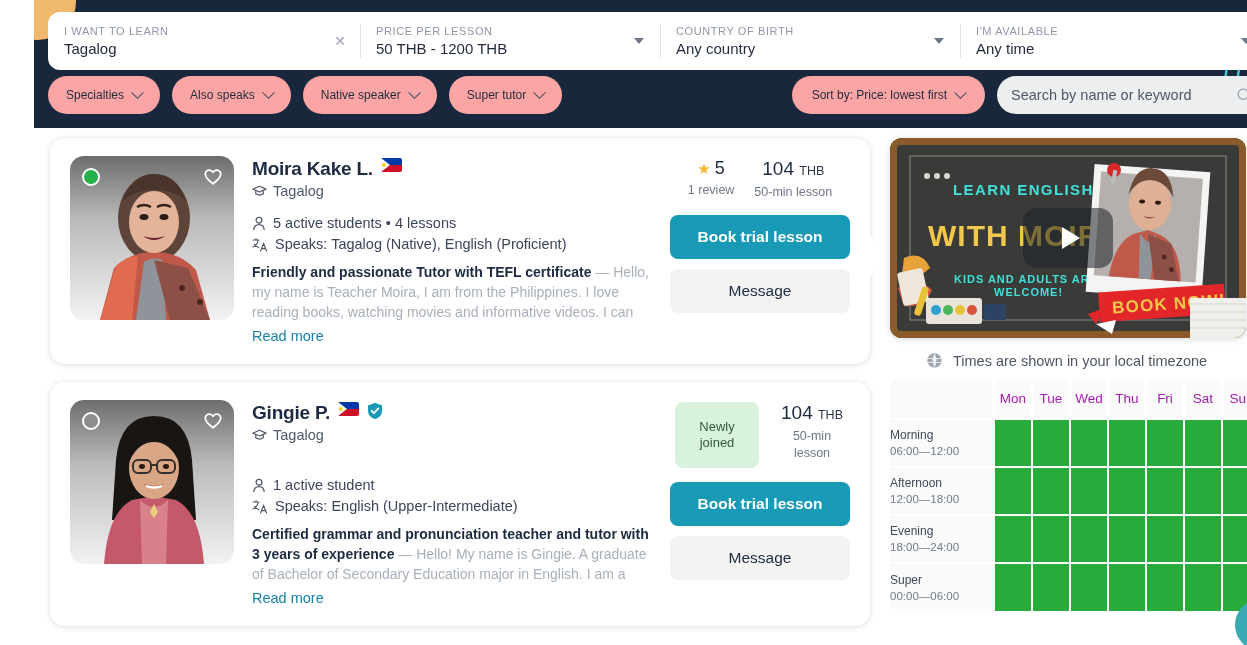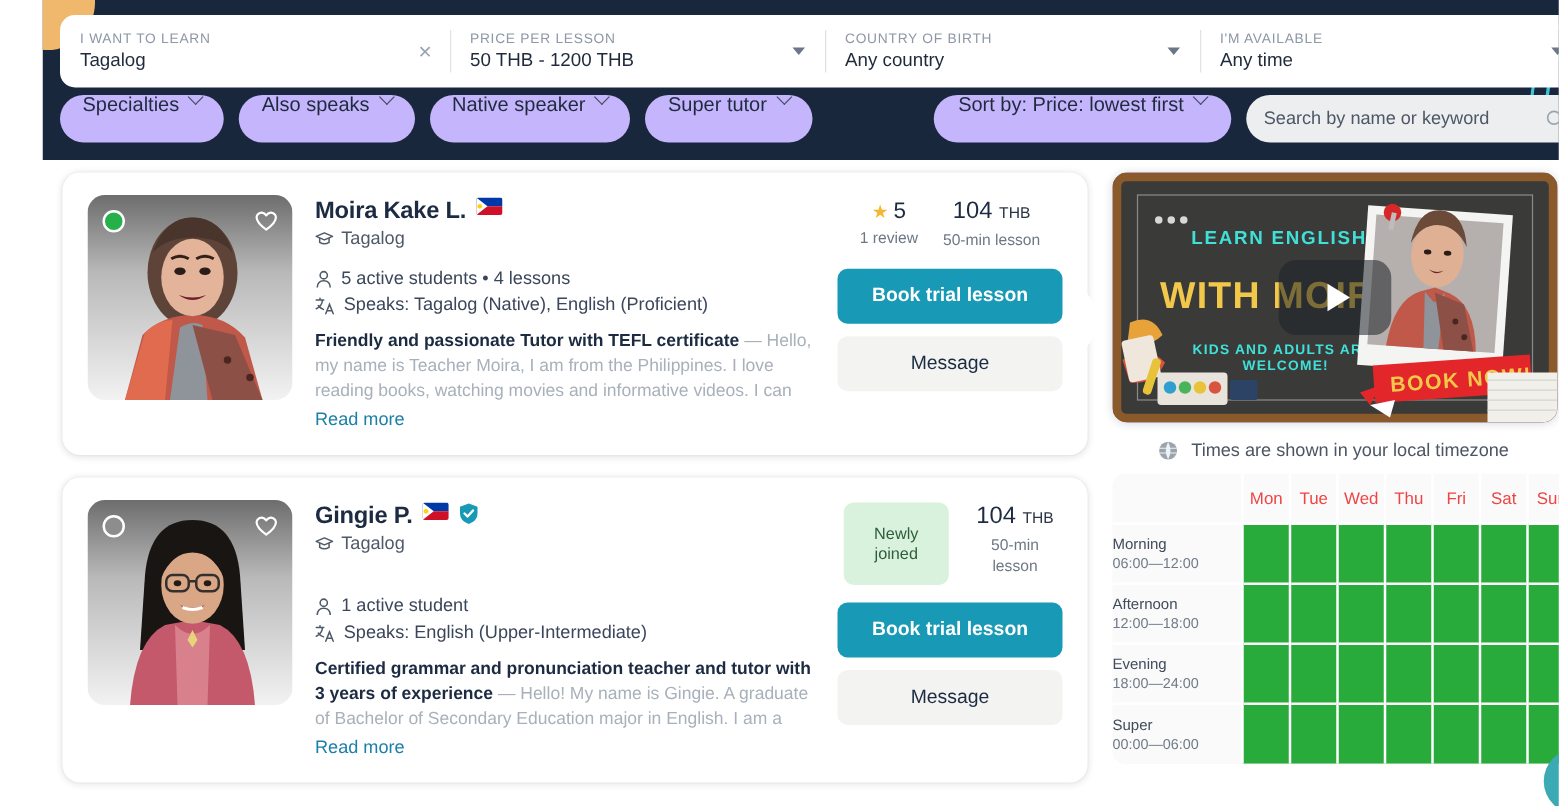--- a/index.html
+++ b/index.html
@@ -64,23 +64,23 @@
   }
 
   .pillrow {
     position: absolute; left: 14px; top: 76px;
     width: 1219px; height: 38px;
     display: flex; align-items: center; gap: 12px;
     z-index: 4;
   }
   .pill {
     height: 38px; padding: 0 18px;
-    background: #c4b5fd; border-radius: 19px;
-    display: flex; align-items: flex-start; gap: 9px;
-    font-size: 16px; color: #1f2b3d; white-space: nowrap; cursor: pointer;
+    background: #fca5a5; border-radius: 19px;
+    display: flex; align-items: center; gap: 9px;
+    font-size: 12px; color: #1f2b3d; white-space: nowrap; cursor: pointer;
   }
   .chev {
     width: 9px; height: 9px;
     border-right: 1.6px solid #46505f; border-bottom: 1.6px solid #46505f;
     transform: rotate(45deg) translate(-2px,-2px);
   }
   .pill-spacer { flex: 1; }
   .pill-sort { padding: 0 20px; }
   .searchbox {
     height: 38px; width: 270px; padding: 0 14px;
@@ -170,21 +170,21 @@
     position: absolute; right: -14px; top: 96px;
     width: 15px; height: 44px; background: #fff;
     clip-path: polygon(0 0, 100% 50%, 0 100%);
   }
 
   
   .rpanel { position: absolute; left: 856px; top: 10px; width: 378px; }
   .vidcard {
     width: 356px; border-radius: 12px; overflow: hidden;
     box-shadow: 0 1px 7px rgba(20,30,50,.16);
-    background: #c4b5fd;
+    background: #84cc16;
     position: relative;
   }
   .vid { position: relative; width: 356px; height: 200px; background: #7a4a22; }
   .vidsvg { position: absolute; inset: 0; width: 100%; height: 100%; display: block; }
   .playbtn {
     position: absolute; left: 50%; top: 50%; transform: translate(-50%,-50%);
     width: 90px; height: 60px; background: rgba(30,35,40,.55); border-radius: 14px;
     display: flex; align-items: center; justify-content: center; cursor: pointer;
   }
   .playtri {
@@ -199,21 +199,21 @@
     font-size: 14.5px; color: #4c5663;
   }
   .sched {
     width: 370px; border-radius: 10px; overflow: hidden;
     background: #fafafa;
   }
   table.schedtab { border-collapse: collapse; width: 370px; table-layout: fixed; }
   table.schedtab th, table.schedtab td { padding: 0; }
   .sc-corner { width: 104px; background: #fafafa; height: 40px; }
   .sc-day {
-    background: #fafafa; color: #ef4444; font-size: 13.5px; font-weight: normal;
+    background: #fafafa; color: #a21caf; font-size: 13.5px; font-weight: normal;
     height: 40px; text-align: center; border-left: 2px solid #fff;
   }
   .sc-lbl {
     background: #fafafa; width: 104px; height: 48px;
     padding-left: 12px; text-align: left; vertical-align: middle;
     border-top: 2px solid #fff;
   }
   .sc-lbl .l1 { font-size: 12px; color: #404b5b; line-height: 17px; }
   .sc-lbl .l2 { font-size: 11.5px; color: #717b88; line-height: 15px; }
   .sc-cell { height: 48px; background: #29ab3b; border-left: 2px solid #fff; border-top: 2px solid #fff; }

